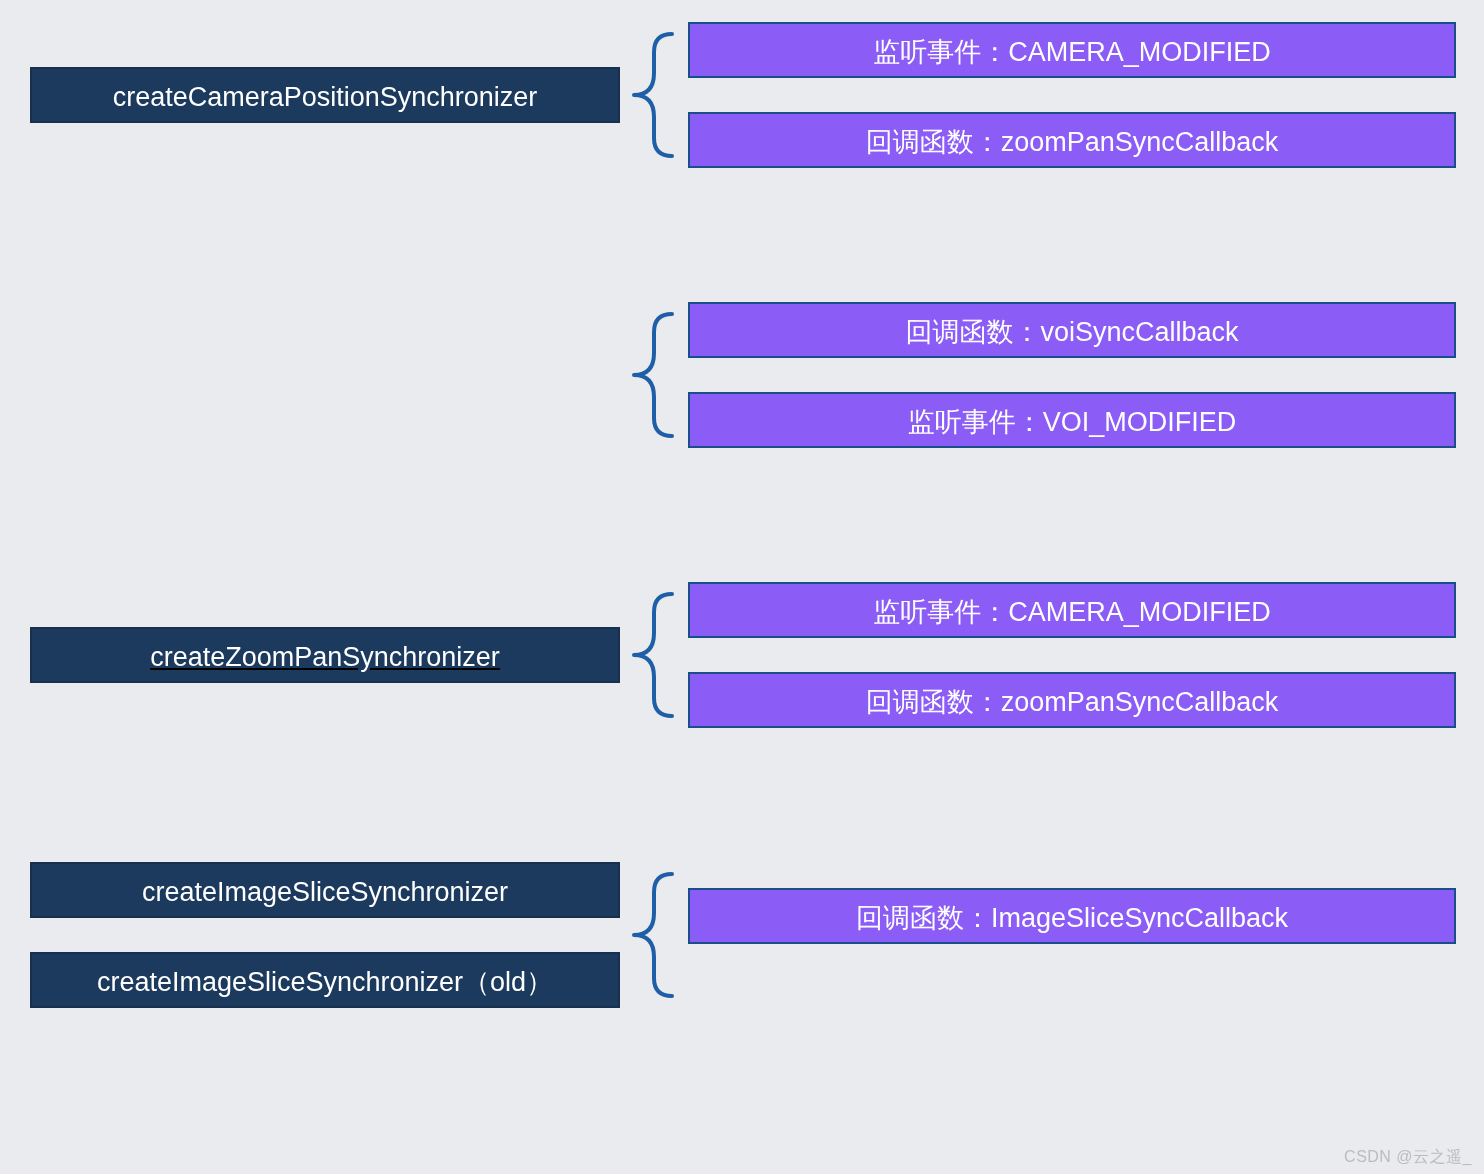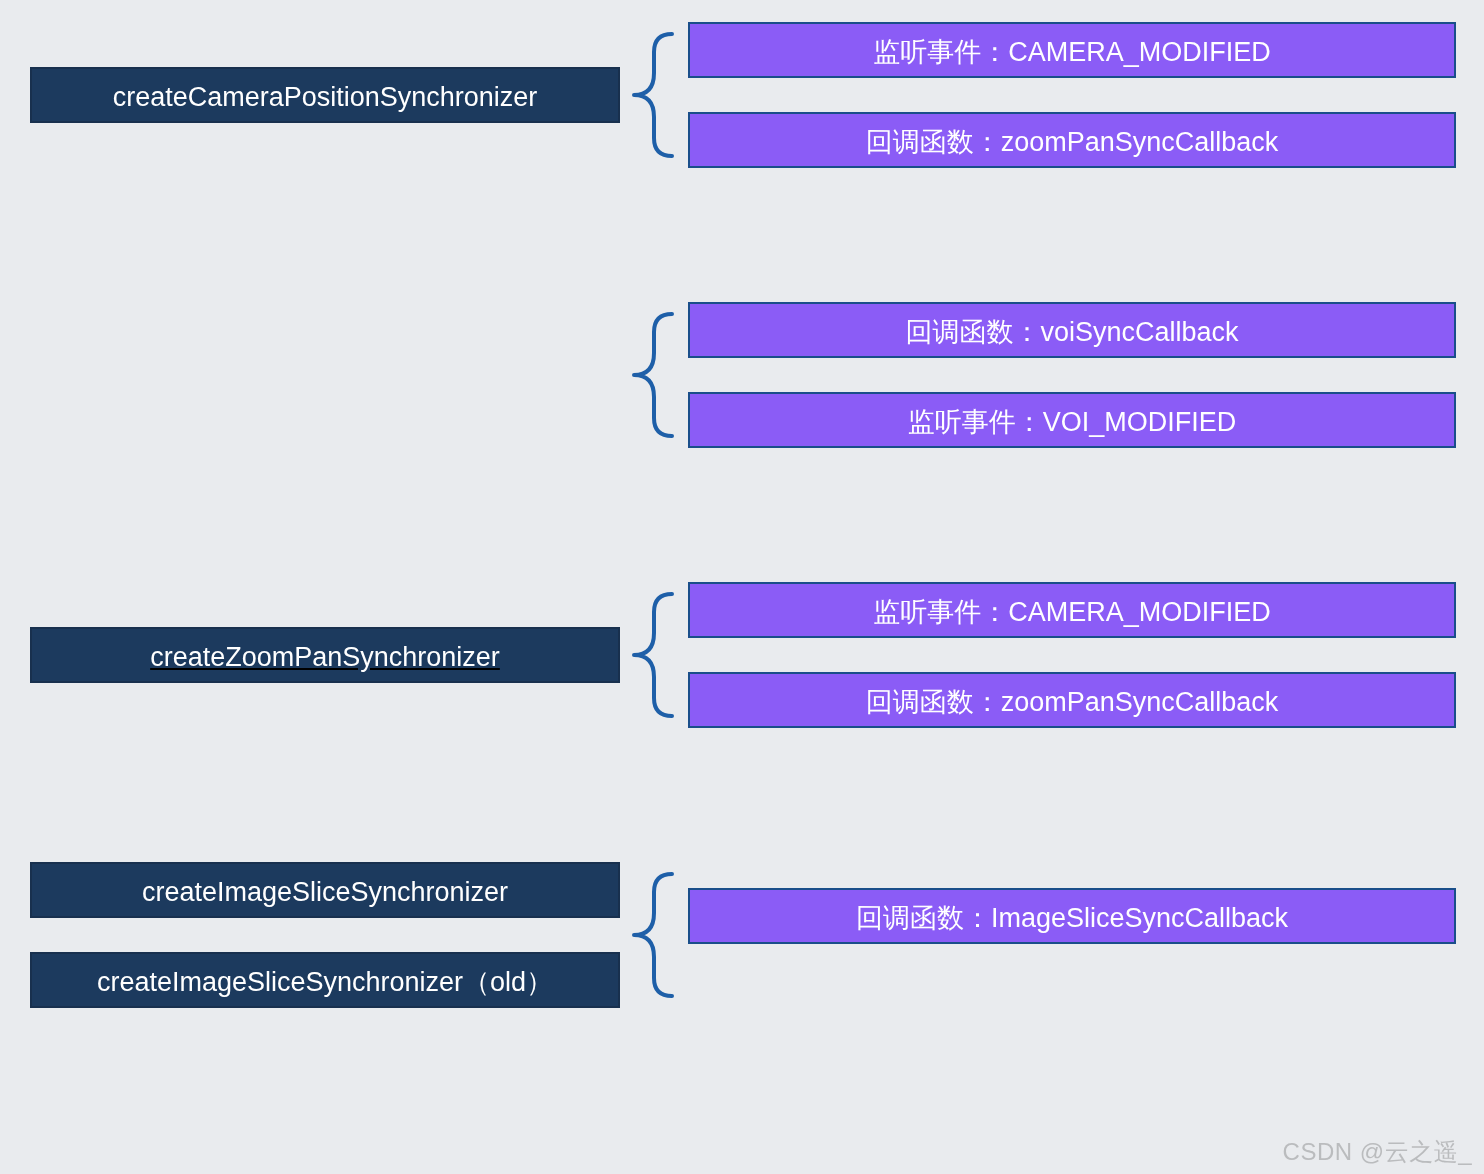--- a/index.html
+++ b/index.html
@@ -50,21 +50,21 @@
     position: absolute;
     left: 632px;
     width: 56px;
     pointer-events: none;
   }
   .brace svg { display: block; }
   .watermark {
     position: absolute;
     right: 12px;
     bottom: 6px;
-    font-size: 24px;
+    font-size: 16px;
     color: rgba(100,100,100,0.35);
     letter-spacing: 0.5px;
     font-family: Arial, "Microsoft YaHei", sans-serif;
   }
 </style>
 </head>
 <body>
 
 <div id="root">
     <div class="group" style="top: 22px; height: 146px;">

